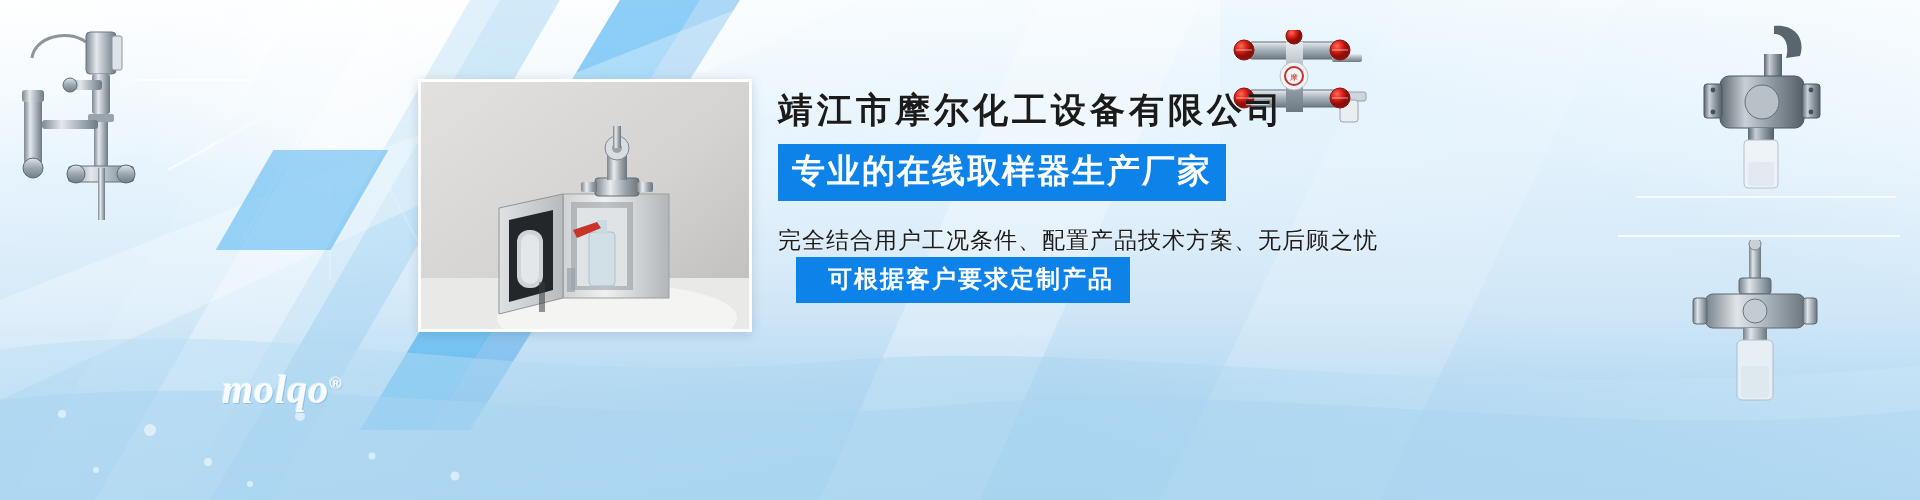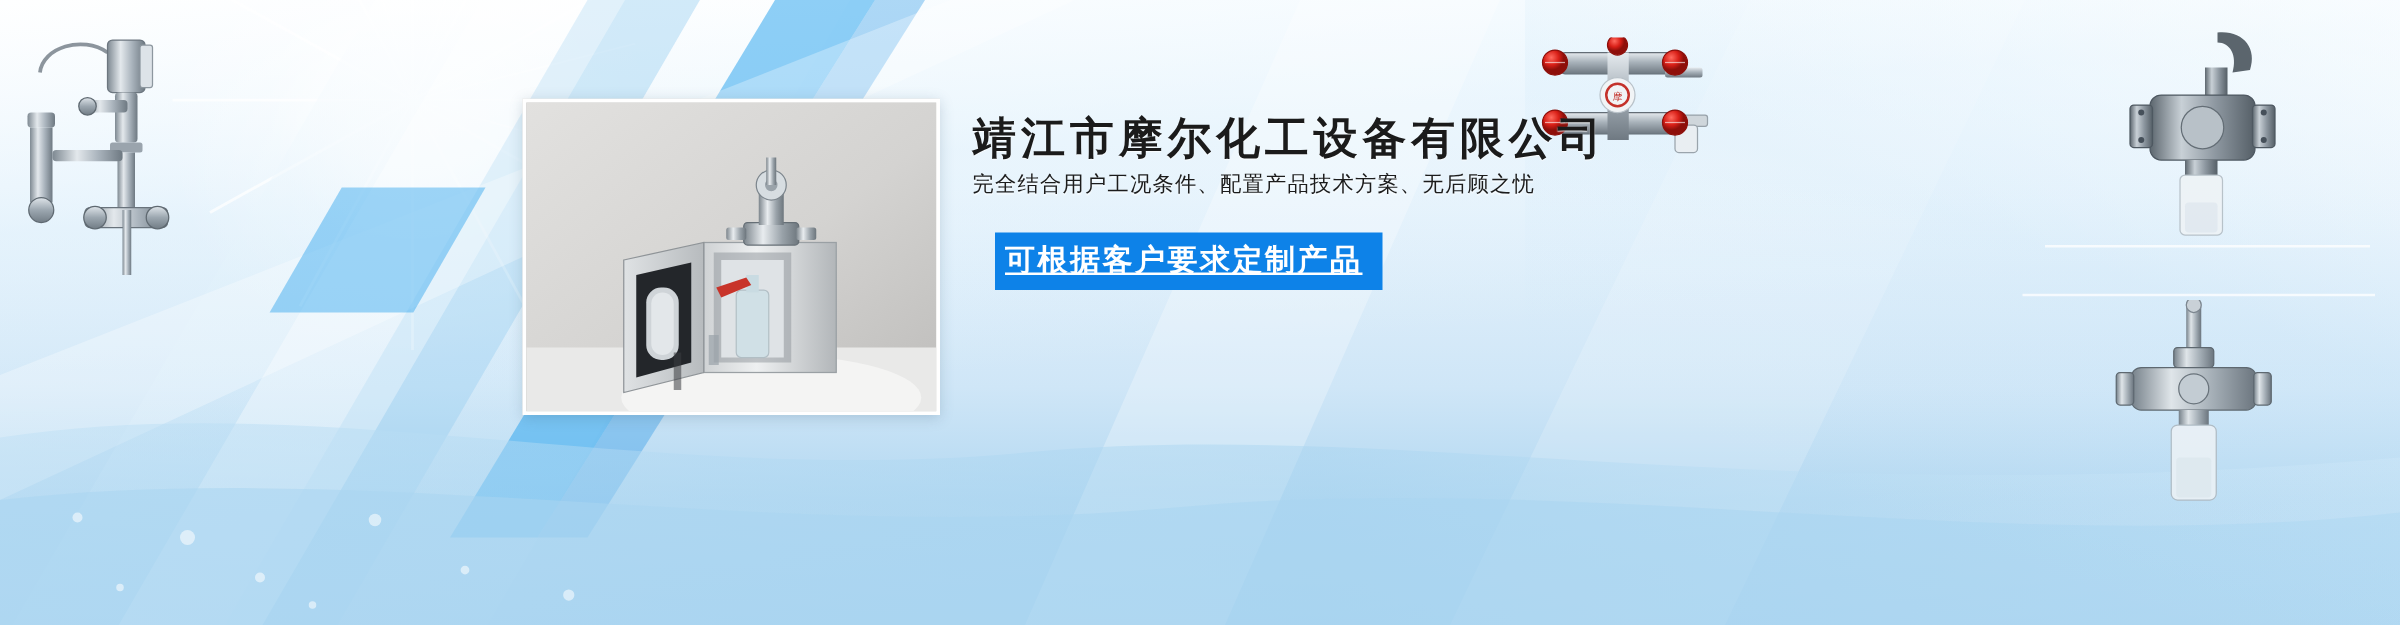--- a/index.html
+++ b/index.html
@@ -49,32 +49,31 @@
     text-shadow:0 1px 1px rgba(255,255,255,.8);
   }
   .headline{
     display:inline-block;margin-top:12px;
     background:#0d82e8;color:#ffffff;
     font-weight:700;font-size:33px;letter-spacing:2px;
     padding:5px 14px 7px 14px;white-space:nowrap;
     font-family:"DejaVu Sans","Liberation Sans",sans-serif;
   }
   .subline{
-    margin-top:4px;color:#1c1c1c;font-size:17px;letter-spacing:1px;
+    margin-top:24px;color:#1c1c1c;font-size:23px;letter-spacing:1px;
     white-space:nowrap;
     font-family:"DejaVu Sans","Liberation Sans",sans-serif;
     text-shadow:0 1px 1px rgba(255,255,255,.7);
   }
   .cta{
-    display:inline-block;margin-top:27px;margin-left:18px;
+    display:inline-block;margin-top:1px;margin-left:18px;
     background:#0d82e8;color:#ffffff;
     font-weight:700;font-size:24px;letter-spacing:2px;
-    padding:6px 16px 8px 8px;white-space:nowrap;
+    padding:6px 16px 8px 32px;white-space:nowrap;
     font-family:"DejaVu Sans","Liberation Sans",sans-serif;
-    text-decoration:underline;
   }
   .engtext{
     margin-top:15px;width:398px;
     font-family:"Liberation Serif","DejaVu Serif",serif;
     font-size:9px;line-height:1.85;letter-spacing:.35px;
     color:#5c6b7a;text-transform:uppercase;
   }
 
   
   .watermark{
@@ -338,18 +337,22 @@
       <circle cx="196" cy="66" r="5" fill="#9aa3aa"></circle>
       <rect x="192" y="44" width="8" height="22" fill="url(#headg)"></rect>
       <path d="M152,148 L176,140 L180,146 L156,156 Z" fill="#c8342a"></path>
       <rect x="146" y="186" width="8" height="24" fill="#9aa3aa" opacity="0.7"></rect>
       <rect x="118" y="200" width="6" height="30" fill="#3a3d40" opacity="0.55"></rect>
     </svg>
   </div>
 
   <div class="textblock">
     <div class="company-name">靖江市摩尔化工设备有限公司</div>
+    <div class="headline">专业的在线取样器生产厂家</div>
     <div class="subline">完全结合用户工况条件、配置产品技术方案、无后顾之忧</div>
     <div class="cta">可根据客户要求定制产品</div>
   </div>
 
+  <div class="watermark">
+    <span>molqo</span><sup>®</sup>
+  </div>
 
 </div>
 
 </body></html>

